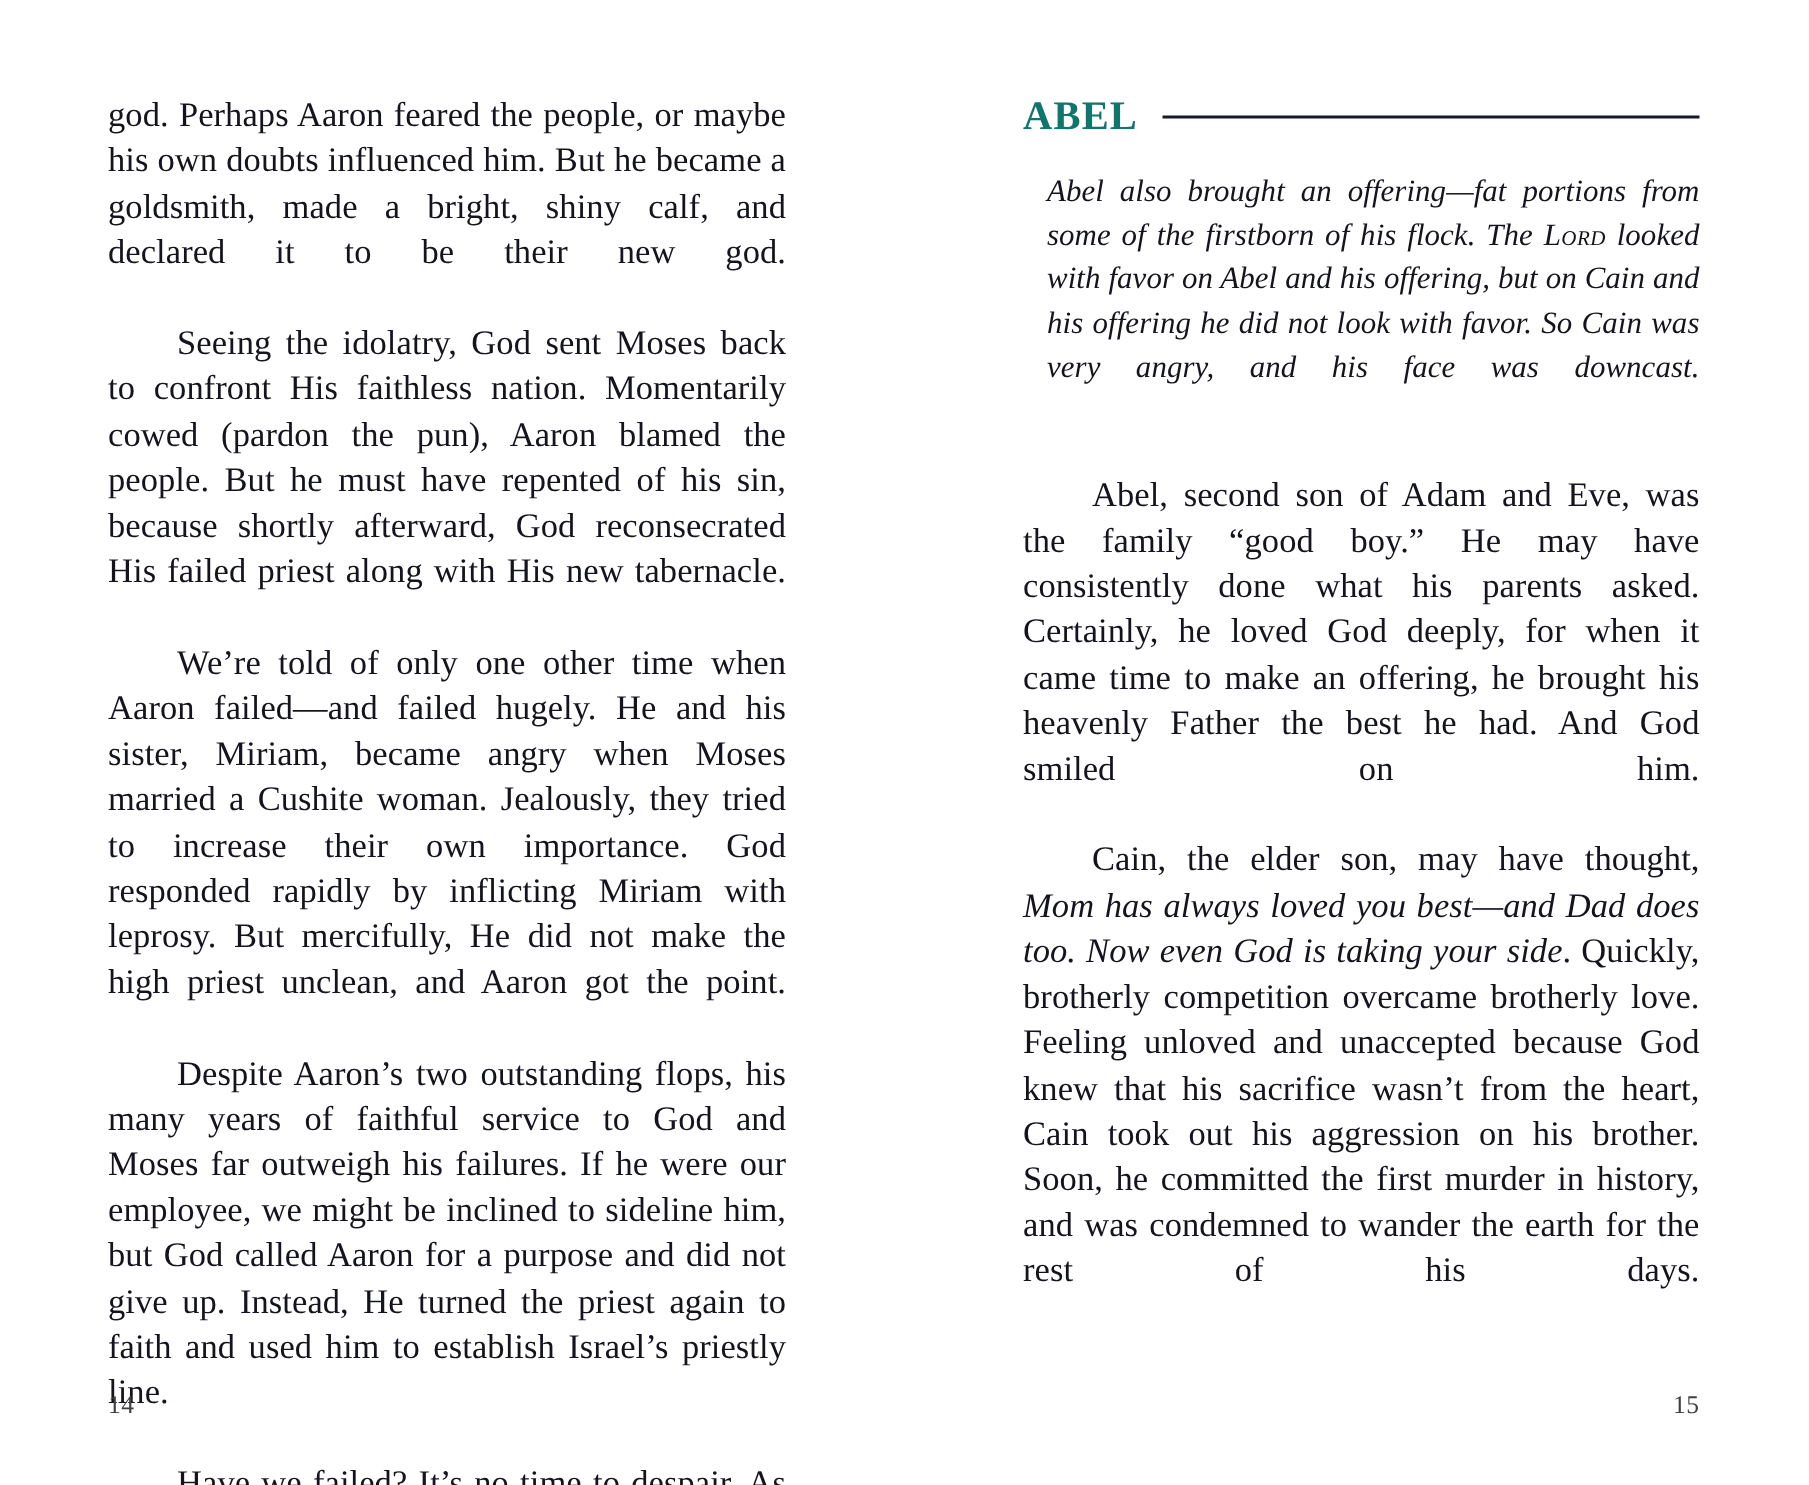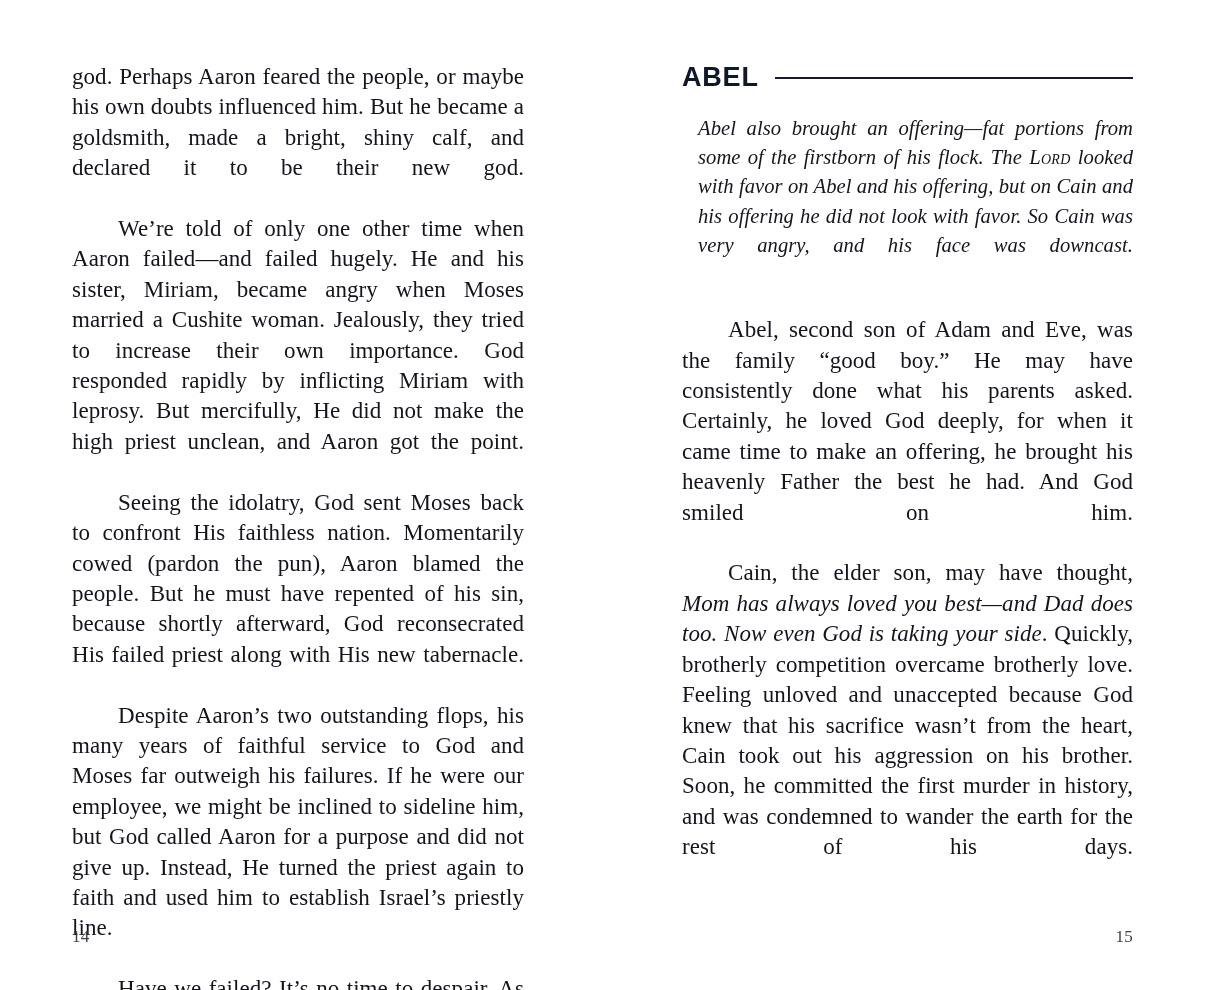--- a/index.html
+++ b/index.html
@@ -57,25 +57,25 @@
   }
 
   
   .chapter-head {
     display: flex;
     align-items: center;
     margin: 0 0 22px 0;
     height: 30px;
   }
   .chapter-title {
-    font-family: Liberation Sans, sans-serif;
+    font-family: Liberation Serif, serif;
     font-weight: 700;
     font-size: 27px;
     letter-spacing: 0.8px;
-    color: #0f172a;
+    color: #0f766e;
     line-height: 1;
     white-space: nowrap;
   }
   .chapter-rule {
     flex: 1 1 auto;
     height: 2px;
     background: #19192b;
     margin-left: 16px;
     margin-top: 2px;
   }
@@ -128,23 +128,23 @@
 </head>
 <body>
 
 <div class="spread">
 
   <div class="page page-left">
     <div class="body-col">
 
       <p class="para">god. Perhaps Aaron feared the people, or maybe his own doubts influenced him. But he became a goldsmith, made a bright, shiny calf, and declared it to be their new god.</p>
 
+      <p class="para indent">Seeing the idolatry, God sent Moses back to confront His faithless nation. Momentarily cowed (pardon the pun), Aaron blamed the people. But he must have repented of his sin, because shortly afterward, God reconsecrated His failed priest along with His new tabernacle.</p>
+
       <p class="para indent">We’re told of only one other time when Aaron failed—and failed hugely. He and his sister, Miriam, became angry when Moses married a Cushite woman. Jealously, they tried to increase their own importance. God responded rapidly by inflicting Miriam with leprosy. But mercifully, He did not make the high priest unclean, and Aaron got the point.</p>
-
-      <p class="para indent">Seeing the idolatry, God sent Moses back to confront His faithless nation. Momentarily cowed (pardon the pun), Aaron blamed the people. But he must have repented of his sin, because shortly afterward, God reconsecrated His failed priest along with His new tabernacle.</p>
 
       <p class="para indent">Despite Aaron’s two outstanding flops, his many years of faithful service to God and Moses far outweigh his failures. If he were our employee, we might be inclined to sideline him, but God called Aaron for a purpose and did not give up. Instead, He turned the priest again to faith and used him to establish Israel’s priestly line.</p>
 
       <p class="para indent">Have we failed? It’s no time to despair. As long as we’re breathing, God has a purpose for us—to glorify Him forever.</p>
 
     </div>
     <div class="folio folio-left">14</div>
   </div>
 
   <div class="page page-right">

